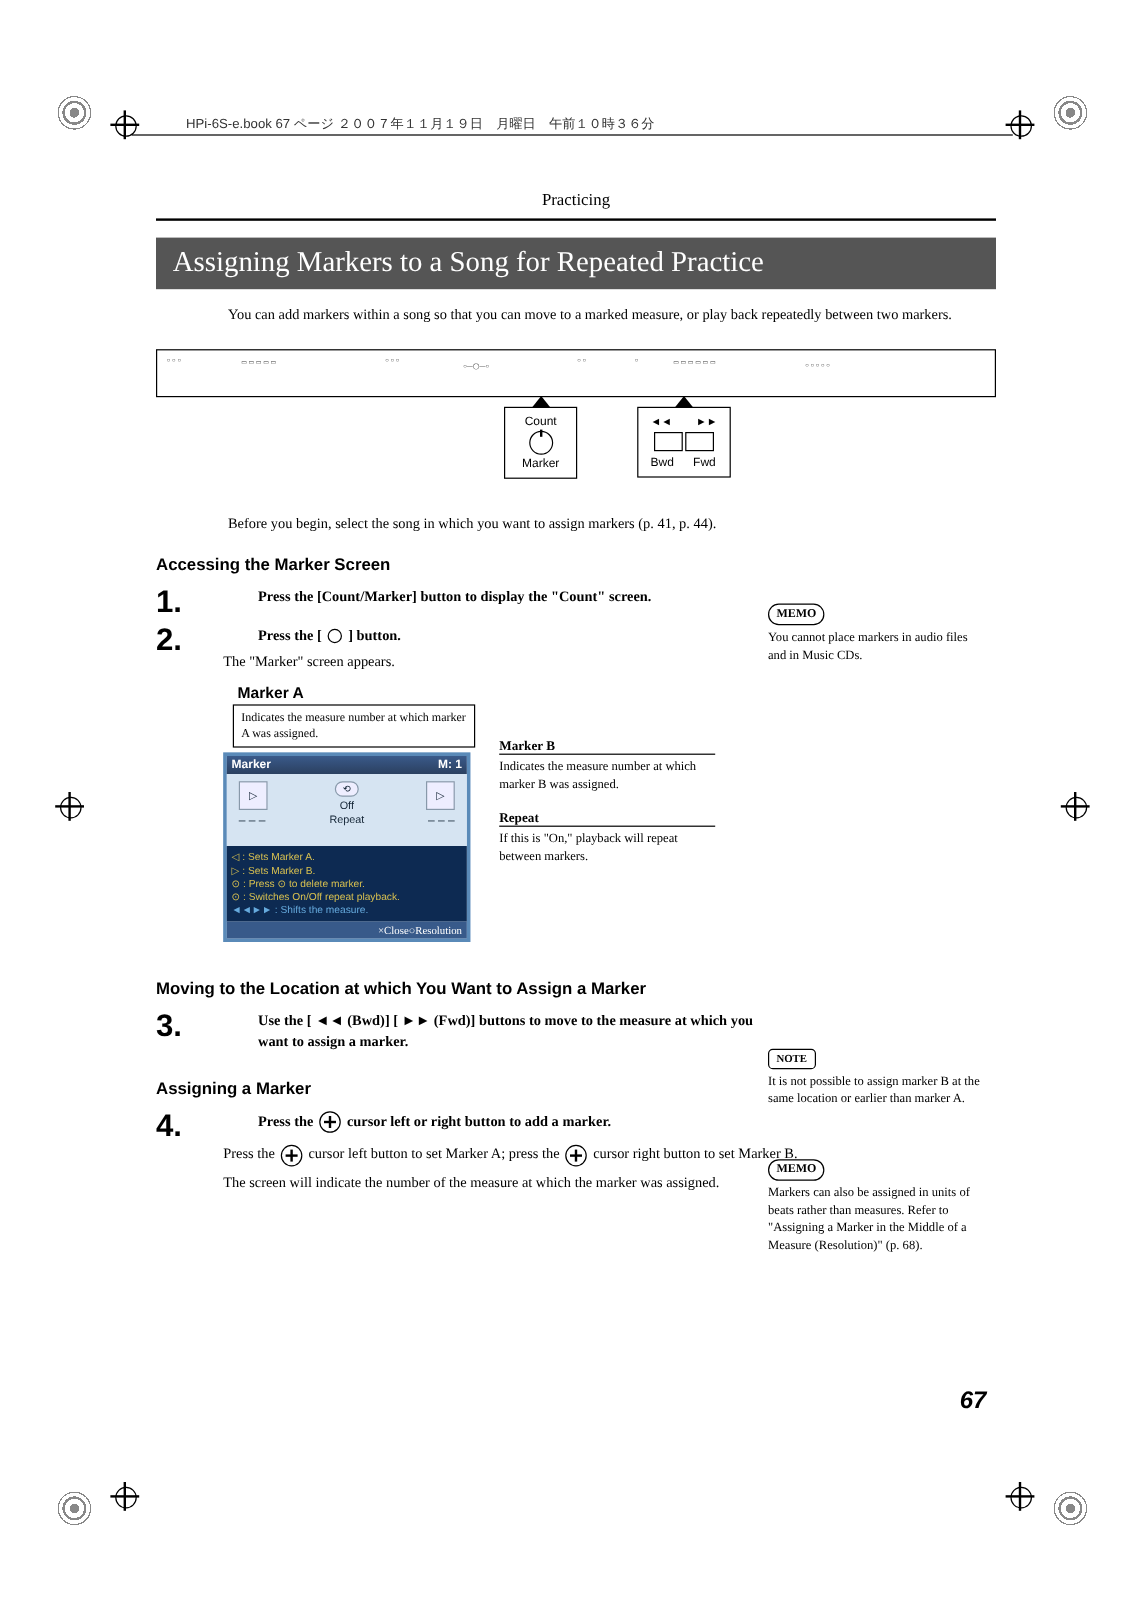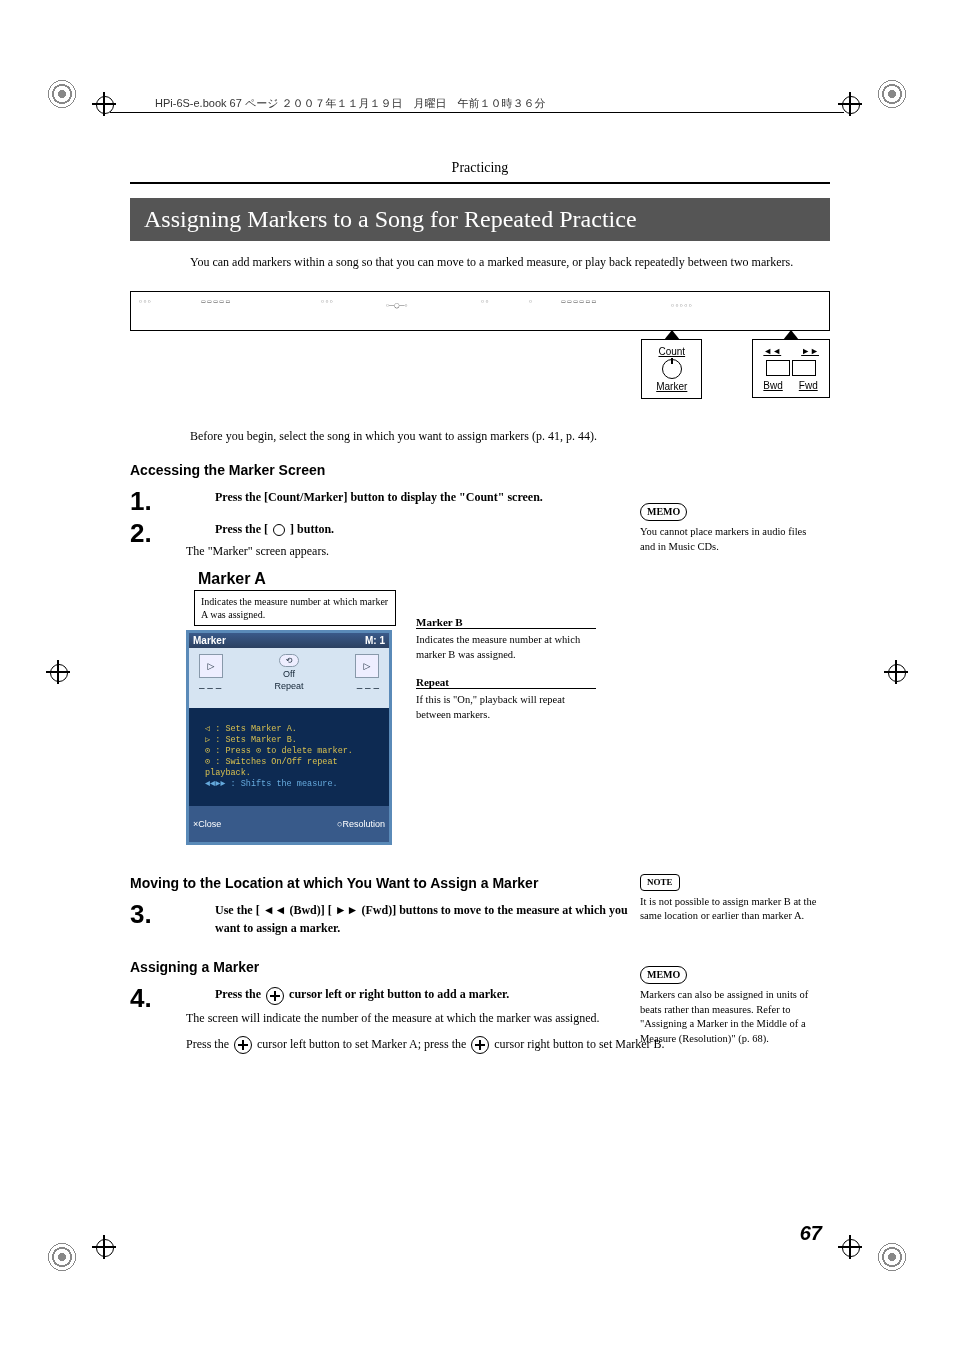--- a/index.html
+++ b/index.html
@@ -97,25 +97,24 @@
     background: #fff;
     overflow: hidden;
   }
   .panel-diagram .mini {
     position: absolute;
     font-size: 5px;
     color: #333;
   }
   .callout-row {
     display: flex;
-    justify-content: flex-end;
+    justify-content: flex-start;
     gap: 50px;
     margin-top: 8px;
     align-items: flex-start;
-    text-decoration: underline;
   }
   .callout-box {
     border: 1px solid #000;
     padding: 6px 14px;
     text-align: center;
     font-size: 10px;
     position: relative;
   }
   .callout-box .tri {
     position: absolute;
@@ -214,21 +213,21 @@
     margin: 10px 0 10px 56px;
     display: flex;
     align-items: flex-start;
     gap: 20px;
   }
   .marker-left {
     width: 210px;
   }
   .ma-label {
     font-weight: bold;
-    font-size: 16px;
+    font-size: 13px;
     margin-left: 12px;
   }
   .ma-box {
     border: 1px solid #000;
     font-size: 10px;
     padding: 4px 6px;
     margin: 2px 0 4px 8px;
     font-family: Georgia, serif;
     line-height: 1.3;
   }
@@ -274,31 +273,31 @@
   .lcd-body .dashes {
     position:absolute;
     font-size:10px;
     color:#123;
     top:34px;
   }
   .lcd-help {
     background: #0d2a52;
     color: #d8c050;
     font-size: 8.5px;
-    padding: 16px;
+    padding: 4px;
     line-height: 1.3;
-    font-family: Liberation Mono, monospace;
   }
   .lcd-footer {
     background: #385a8a;
     color: #fff;
     display: flex;
-    justify-content: space-between;
-    padding: 13px 4px;
+    justify-content: flex-end;
+    padding: 2px 4px;
     font-size: 9px;
+    font-family: Liberation Serif, serif;
   }
   .marker-right {
     width: 180px;
     font-size: 10.5px;
     font-family: Georgia, serif;
     padding-top: 46px;
   }
   .mr-label { font-weight: bold; font-size: 11px; }
   .mr-box {
     border-top: 1px solid #000;
@@ -329,21 +328,21 @@
   }
   .note-icon {
     padding: 1px 6px;
     font-size: 9px;
     border-radius: 4px;
   }
 
   .page-num {
     position: absolute;
     right: 132px;
-    top: 1222px;
+    top: 1156px;
     font-size: 20px;
     font-weight: bold;
     font-style: italic;
   }
 </style>
 </head>
 <body>
 
 <div class="page">
 
@@ -485,28 +484,28 @@
 
     <div class="h3">Assigning a Marker</div>
     <div class="step-row">
       <div class="step-num">4.</div>
       <div class="step-body">
         <div class="bold-line">
           <span>Press the </span>
           <span class="cursor-icon"></span>
           <span> cursor left or right button to add a marker.</span>
         </div>
-        <div style="margin-top:4px;">The screen will indicate the number of the measure at which the marker was assigned.</div>
         <div style="margin-top:8px;max-width:480px;">
           <span>Press the </span>
           <span class="cursor-icon"></span>
           <span> cursor left button to set Marker A; press the </span>
           <span class="cursor-icon"></span>
           <span> cursor right button to set Marker B.</span>
         </div>
+        <div style="margin-top:4px;">The screen will indicate the number of the measure at which the marker was assigned.</div>
       </div>
     </div>
   </div>
 
   <div class="sidebar" style="top:503px;">
     <span class="memo-icon">MEMO</span>
     <div>You cannot place markers in audio files and in Music CDs.</div>
   </div>
   <div class="sidebar" style="top:874px;">
     <span class="note-icon">NOTE</span>

